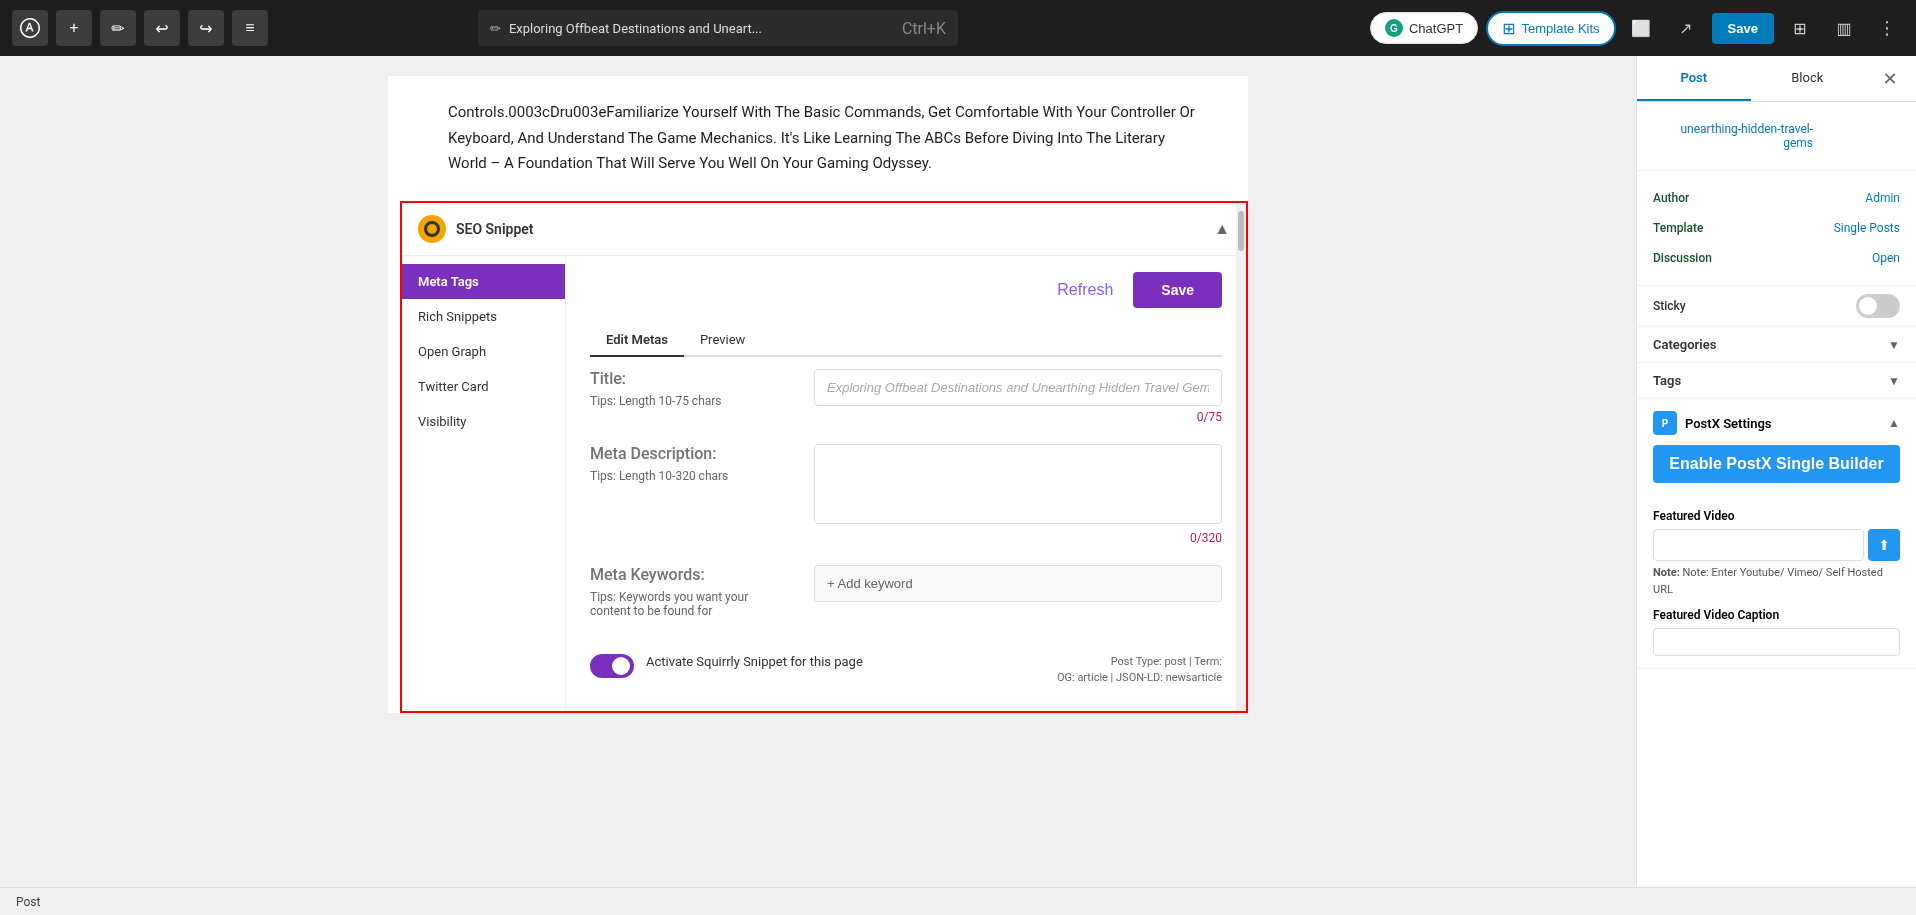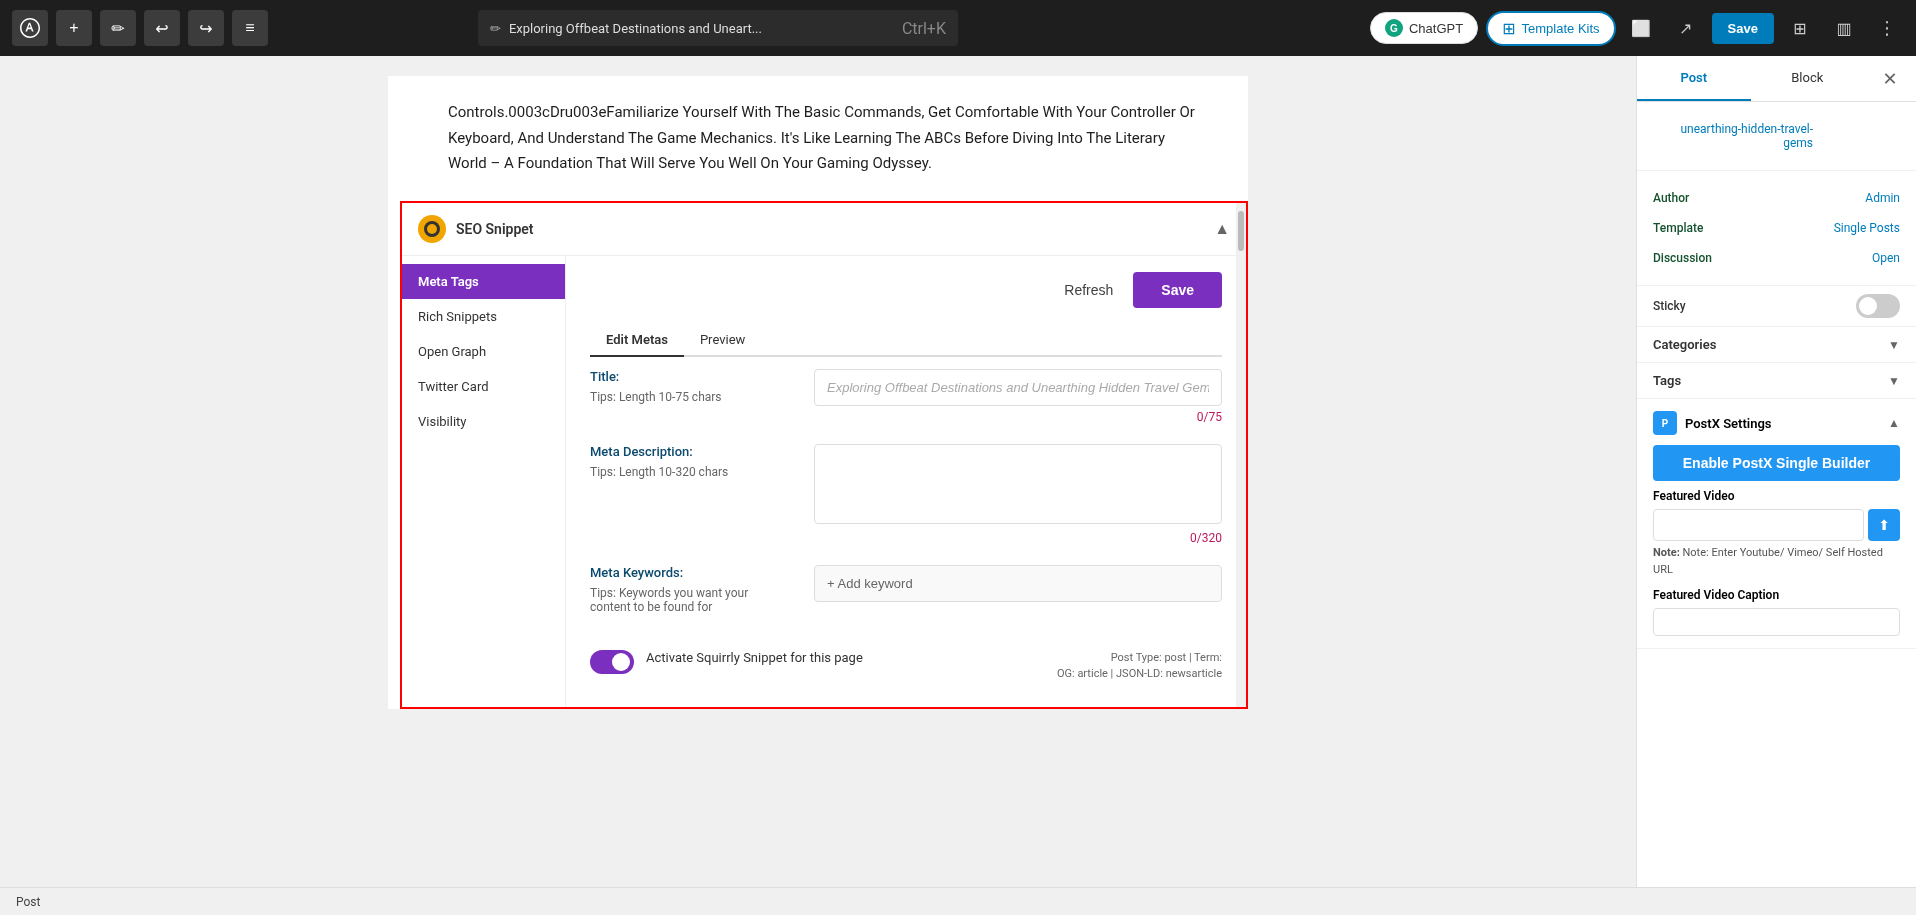--- a/index.html
+++ b/index.html
@@ -52,32 +52,32 @@
 
     
     .seo-body { display: flex; }
     .seo-nav { width: 164px; border-right: 1px solid #eee; padding: 8px 0; }
     .seo-nav-item { padding: 10px 16px; cursor: pointer; font-size: 13px; color: #333; }
     .seo-nav-item.active { background: #7b2fbe; color: white; font-weight: 600; }
 
     
     .seo-main { flex: 1; padding: 16px 24px; }
     .seo-actions { display: flex; justify-content: flex-end; align-items: center; gap: 12px; margin-bottom: 16px; }
-    .refresh-btn { background: none; border: none; color: #404040; font-size: 14px; font-weight: 500; cursor: pointer; padding: 4px 8px; margin-left: 32px; }
+    .refresh-btn { background: none; border: none; color: #8b5cf6; font-size: 16px; font-weight: 500; cursor: pointer; padding: 4px 8px; margin-left: 32px; }
     .seo-save-btn { background: #7b2fbe; border: none; color: white; padding: 10px 28px; border-radius: 4px; cursor: pointer; font-size: 14px; font-weight: 600; }
 
     
     .seo-tabs { display: flex; gap: 0; border-bottom: 2px solid #ddd; margin-bottom: 12px; }
     .seo-tab { padding: 8px 16px; cursor: pointer; font-size: 13px; color: #333; border-bottom: 2px solid transparent; margin-bottom: -2px; }
     .seo-tab.active { border-bottom-color: #333; font-weight: 600; }
 
     
     .form-row { display: flex; gap: 24px; margin-bottom: 20px; align-items: flex-start; }
     .form-label-col { width: 200px; flex-shrink: 0; }
-    .form-label { font-size: 13px; color: #0c4a6e; font-weight: 500; margin-bottom: 4px; }
+    .form-label { font-size: 16px; color: #737373; font-weight: 500; margin-bottom: 4px; }
     .form-tip { font-size: 12px; color: #666; margin-top: 6px; }
     .form-field-col { flex: 1; }
     .seo-input { width: 100%; border: 1px solid #ddd; border-radius: 4px; padding: 10px 12px; font-size: 13px; color: #999; background: white; font-style: italic; }
     .seo-input::placeholder { color: #aaa; font-style: italic; }
     .char-count { text-align: right; font-size: 12px; color: #be185d; margin-top: 4px; }
     .seo-textarea { width: 100%; border: 1px solid #ddd; border-radius: 4px; padding: 10px 12px; font-size: 13px; height: 80px; resize: none; }
     .keyword-input-wrap { border: 1px solid #ddd; border-radius: 4px; background: #f9f9f9; }
     .keyword-add { padding: 10px 12px; font-size: 13px; color: #666; background: none; border: none; cursor: pointer; display: block; width: 100%; text-align: left; }
 
     
@@ -109,21 +109,21 @@
     .sticky-toggle { position: relative; width: 44px; height: 24px; }
     .sticky-slider { position: absolute; inset: 0; background: #ccc; border-radius: 12px; cursor: pointer; }
     .sticky-slider::before { content: ''; position: absolute; width: 18px; height: 18px; background: white; border-radius: 50%; top: 3px; left: 3px; }
 
     
     .postx-section { padding: 12px 16px; border-bottom: 1px solid #f0f0f0; }
     .postx-header { display: flex; align-items: center; justify-content: space-between; margin-bottom: 10px; cursor: pointer; }
     .postx-title-wrap { display: flex; align-items: center; gap: 8px; }
     .postx-icon { width: 24px; height: 24px; background: #2196f3; border-radius: 4px; display: flex; align-items: center; justify-content: center; color: white; font-size: 10px; font-weight: bold; }
     .postx-title { font-size: 13px; font-weight: 600; }
-    .enable-postx-btn { background: #2196f3; border: none; color: white; padding: 10px 12px; border-radius: 4px; cursor: pointer; font-size: 14px; font-weight: 600; width: 100%; margin-bottom: 8px; }
+    .enable-postx-btn { background: #2196f3; border: none; color: white; padding: 10px 12px; border-radius: 4px; cursor: pointer; font-size: 16px; font-weight: 600; width: 100%; margin-bottom: 26px; }
     .featured-video-label { font-size: 12px; font-weight: 600; margin-bottom: 6px; }
     .video-input-row { display: flex; gap: 4px; align-items: center; }
     .video-input { flex: 1; border: 1px solid #ddd; border-radius: 4px; padding: 6px 8px; font-size: 12px; height: 32px; }
     .video-upload-btn { background: #2196f3; border: none; color: white; width: 32px; height: 32px; border-radius: 4px; cursor: pointer; display: flex; align-items: center; justify-content: center; font-size: 14px; }
     .video-note { font-size: 11px; color: #555; margin-top: 4px; line-height: 1.5; }
     .video-note strong { font-weight: 700; }
     .featured-caption-label { font-size: 12px; font-weight: 600; margin-top: 10px; margin-bottom: 6px; }
     .featured-caption-input { width: 100%; border: 1px solid #ddd; border-radius: 4px; padding: 6px 8px; font-size: 12px; height: 28px; }
 
     

